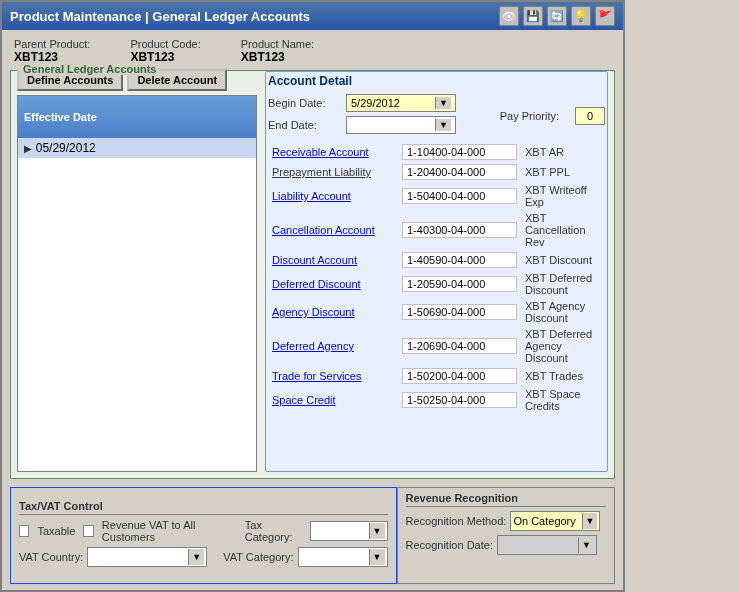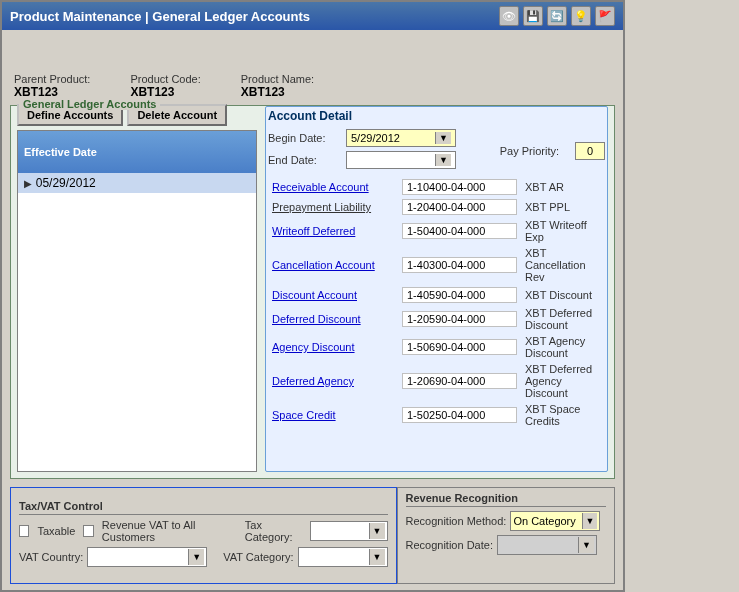--- a/index.html
+++ b/index.html
@@ -10,21 +10,21 @@
     
     .title-bar { background: linear-gradient(to bottom, #4a76a8, #2a56a8); color: white; padding: 4px 8px; display: flex; justify-content: space-between; align-items: center; height: 28px; }
     .title-text { font-size: 13px; font-weight: bold; }
     .title-icons { display: flex; gap: 4px; }
     .title-icon { width: 20px; height: 20px; background: #c0c0c0; border: 1px solid #808080; display: flex; align-items: center; justify-content: center; font-size: 11px; cursor: pointer; border-radius: 2px; }
     
     
     .content { padding: 6px 8px; flex: 1; display: flex; flex-direction: column; gap: 4px; }
     
     
-    .info-row { display: flex; gap: 40px; padding: 2px 4px; margin-top: 35px; }
+    .info-row { display: flex; gap: 40px; padding: 2px 4px; }
     .info-item { display: flex; flex-direction: column; }
     .info-label { color: #333; font-size: 11px; }
     .info-value { color: #000; font-size: 12px; font-weight: bold; }
     
     .gl-inner { display: flex; flex: 1; gap: 8px; margin-top: -8px; }
     
     
     .left-panel { width: 240px; display: flex; flex-direction: column; gap: 4px; }
     .button-row { display: flex; gap: 4px; }
     .btn { padding: 3px 8px; border: 2px outset #c0c0c0; background: #d4d0c8; cursor: pointer; font-size: 11px; font-weight: bold; white-space: nowrap; }
@@ -160,21 +160,21 @@
                     <td style="color: rgb(0, 0, 204); text-decoration: underline; cursor: pointer;">Receivable Account</td>
                     <td><span class="acct-code-box">1-10400-04-000</span></td>
                     <td>XBT AR</td>
                   </tr>
                   <tr>
                     <td style="color: rgb(51, 51, 51);">Prepayment Liability</td>
                     <td><span class="acct-code-box">1-20400-04-000</span></td>
                     <td>XBT PPL</td>
                   </tr>
                   <tr>
-                    <td style="color: rgb(0, 0, 204); text-decoration: underline; cursor: pointer;">Writeoff Deferred</td>
+                    <td style="color: rgb(0, 0, 204); text-decoration: underline; cursor: pointer;">Liability Account</td>
                     <td><span class="acct-code-box">1-50400-04-000</span></td>
                     <td>XBT Writeoff Exp</td>
                   </tr>
                   <tr>
                     <td style="color: rgb(0, 0, 204); text-decoration: underline; cursor: pointer;">Cancellation Account</td>
                     <td><span class="acct-code-box">1-40300-04-000</span></td>
                     <td>XBT Cancellation Rev</td>
                   </tr>
                   <tr>
                     <td style="color: rgb(0, 0, 204); text-decoration: underline; cursor: pointer;">Discount Account</td>
@@ -188,20 +188,25 @@
                   </tr>
                   <tr>
                     <td style="color: rgb(0, 0, 204); text-decoration: underline; cursor: pointer;">Agency Discount</td>
                     <td><span class="acct-code-box">1-50690-04-000</span></td>
                     <td>XBT Agency Discount</td>
                   </tr>
                   <tr>
                     <td style="color: rgb(0, 0, 204); text-decoration: underline; cursor: pointer;">Deferred Agency</td>
                     <td><span class="acct-code-box">1-20690-04-000</span></td>
                     <td>XBT Deferred Agency Discount</td>
+                  </tr>
+                  <tr>
+                    <td style="color: rgb(0, 0, 204); text-decoration: underline; cursor: pointer;">Trade for Services</td>
+                    <td><span class="acct-code-box">1-50200-04-000</span></td>
+                    <td>XBT Trades</td>
                   </tr>
                   <tr>
                     <td style="color: rgb(0, 0, 204); text-decoration: underline; cursor: pointer;">Space Credit</td>
                     <td><span class="acct-code-box">1-50250-04-000</span></td>
                     <td>XBT Space Credits</td>
                   </tr>
                 </tbody>
             </table>
           </div>
         </div>

